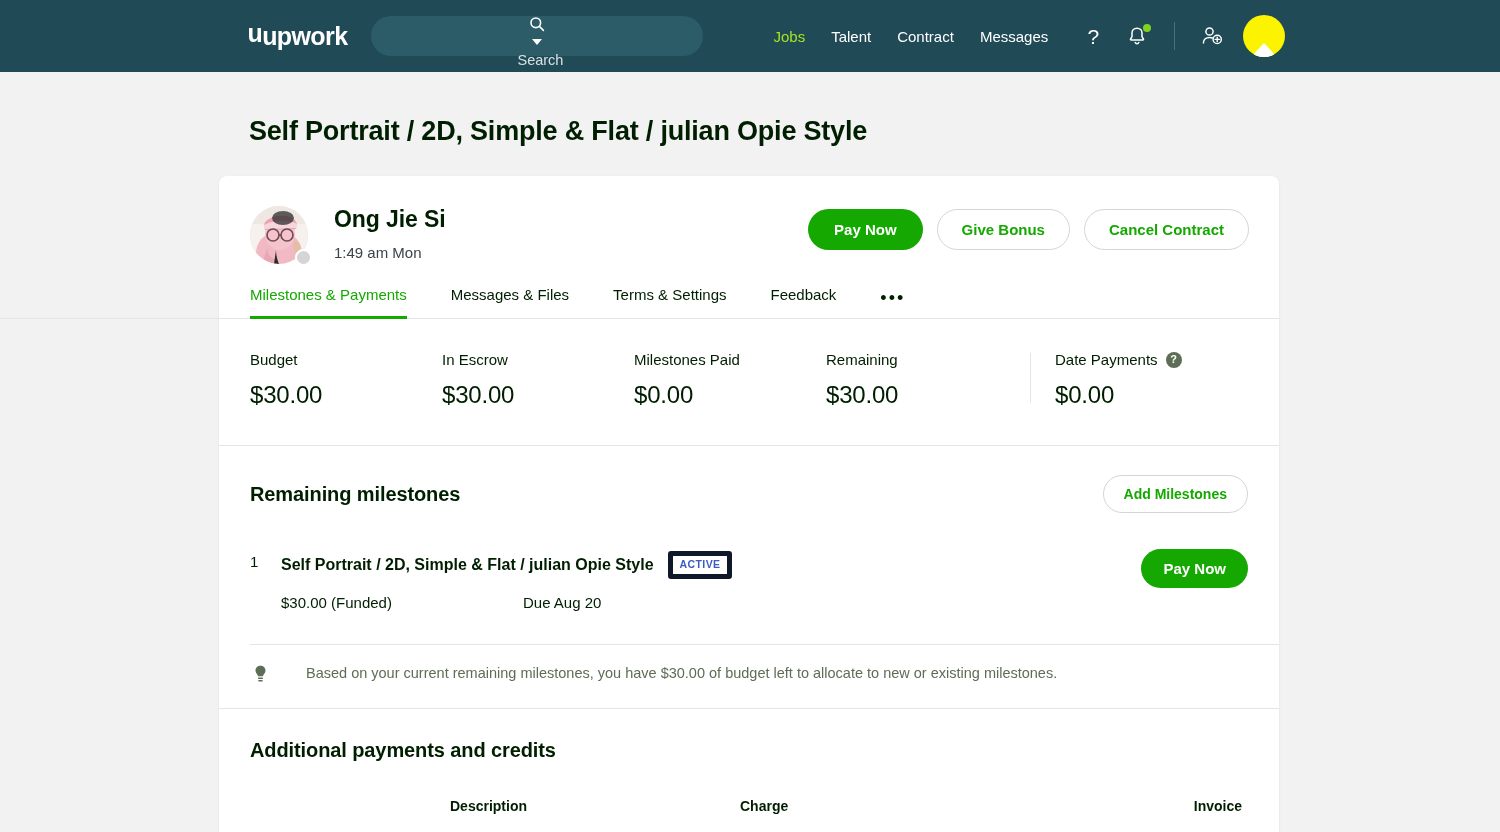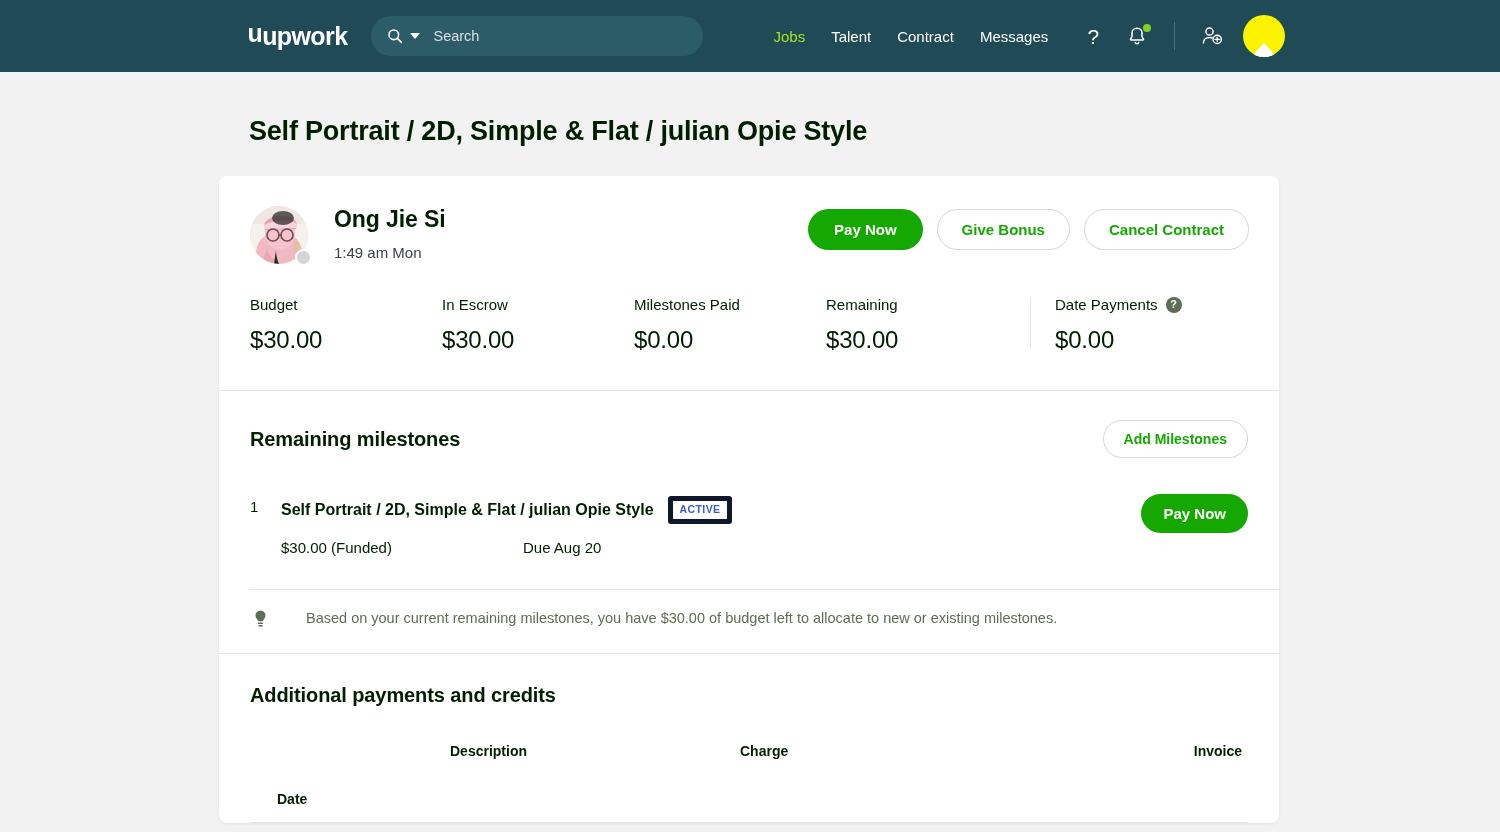--- a/index.html
+++ b/index.html
@@ -35,20 +35,21 @@
 
   .searchbar {
     width: 332px;
     height: 40px;
     background: #2c5c68;
     border-radius: 20px;
     display: flex;
     align-items: center;
     padding: 0 16px;
     gap: 7px;
+    flex-direction: column;
   }
   .searchbar .sicon { width: 16px; height: 16px; flex: none; }
   .search-caret {
     width: 0; height: 0;
     border-left: 5px solid transparent;
     border-right: 5px solid transparent;
     border-top: 6px solid #ffffff;
     flex: none;
   }
   .search-placeholder {
@@ -505,20 +506,27 @@
       <div class="freelancer-time">1:49 am Mon</div>
     </div>
 
     <div class="head-actions">
       <button class="btn btn-primary">Pay Now</button>
       <button class="btn btn-outline">Give Bonus</button>
       <button class="btn btn-outline">Cancel Contract</button>
     </div>
   </div>
 
+  <div class="tabs">
+    <div class="tab active">Milestones &amp; Payments</div>
+    <div class="tab">Messages &amp; Files</div>
+    <div class="tab">Terms &amp; Settings</div>
+    <div class="tab">Feedback</div>
+    <div class="tab-more">•••</div>
+  </div>
 
   <div class="stats">
     <div class="stat">
       <div class="stat-label">Budget</div>
       <div class="stat-value">$30.00</div>
     </div>
     <div class="stat">
       <div class="stat-label">In Escrow</div>
       <div class="stat-value">$30.00</div>
     </div>

